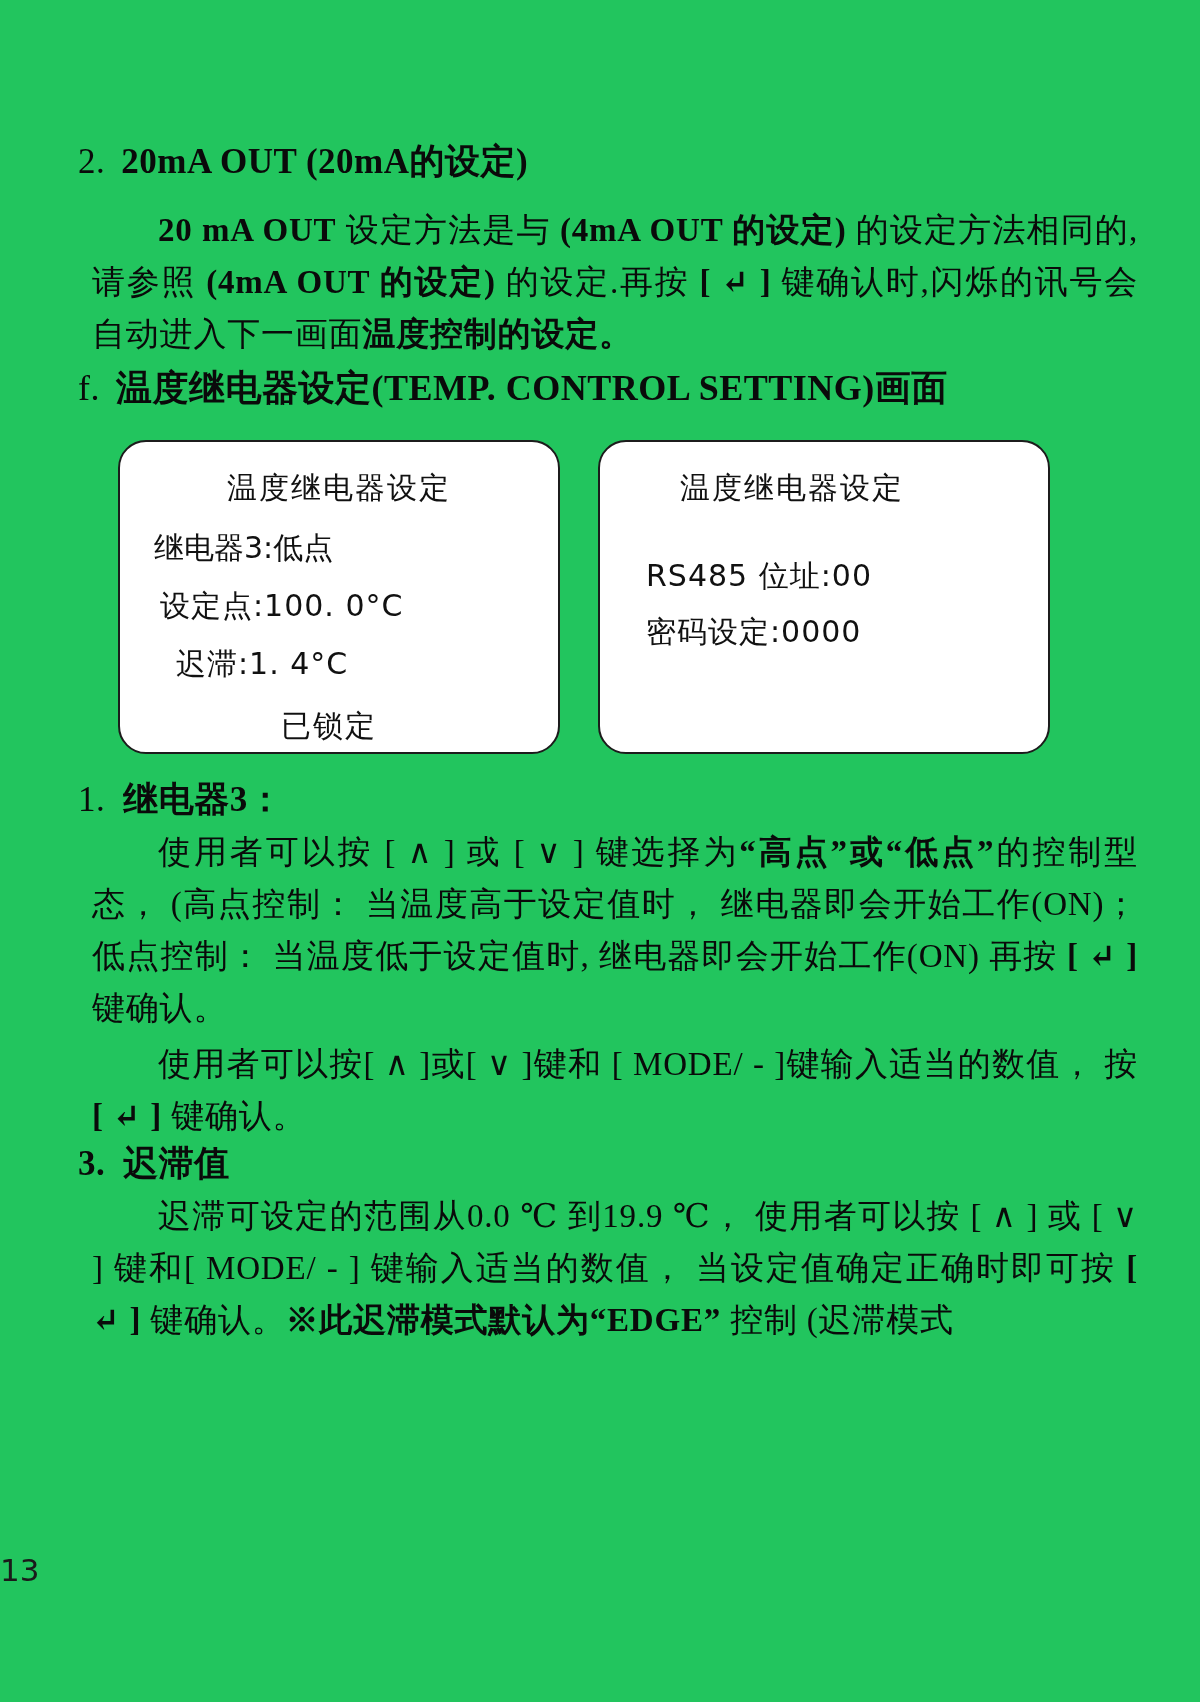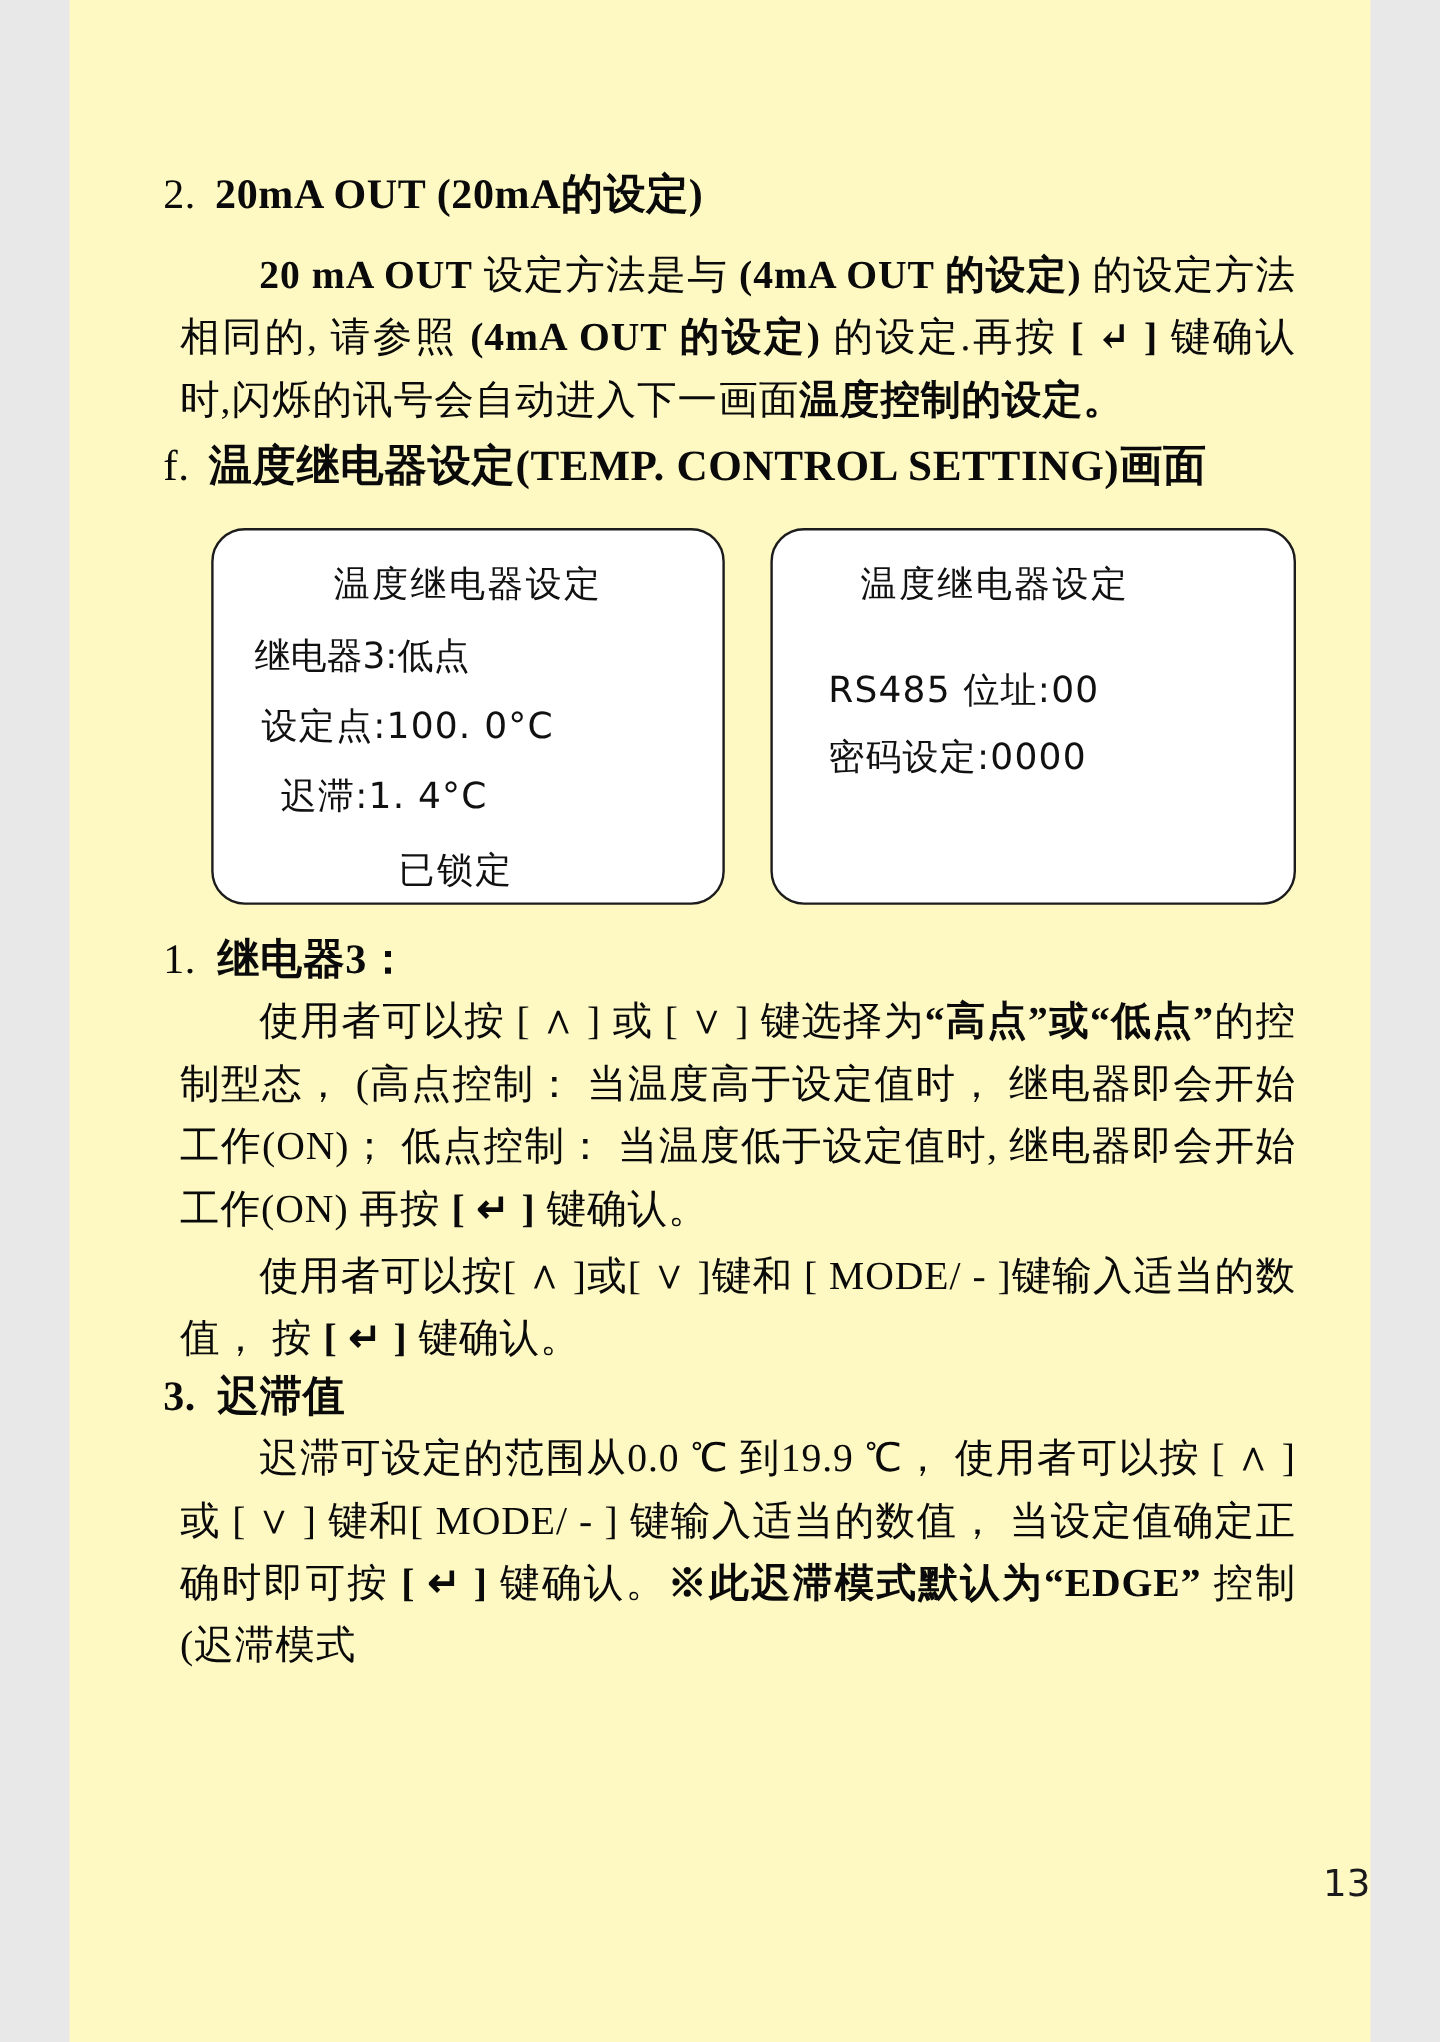--- a/index.html
+++ b/index.html
@@ -1,21 +1,21 @@
 <!DOCTYPE html>
 <html><head>
 <meta charset="utf-8">
 <style>
   html, body { margin: 0; padding: 0; background: #e8e8e8; }
   .page {
     position: relative;
-    width: 1084px;
+    width: 1200px;
     height: 1702px;
     margin: 0 auto;
-    background: #fef9c3;
+    background: #22c55e;
     color: #0a0a0a;
     font-family: "Liberation Serif", "DejaVu Serif", serif;
     overflow: hidden;
   }
   .content { padding: 140px 62px 0 78px; }
 
   
   .h-sec {
     font-size: 35px;
     line-height: 44px;
@@ -29,21 +29,21 @@
   
   .body-p {
     margin: 0 0 0 14px;
     font-size: 33px;
     line-height: 52px;
     text-align: justify;
     text-indent: 2em;
     letter-spacing: 0.8px;
   }
   .mt20 { margin-top: 20px; }
-  .mt4  { margin-top: 4px; font-family: Liberation Serif, serif;  }
+  .mt4  { margin-top: 4px;  }
   .mt2  { margin-top: 2px;  }
   .b { font-weight: bold; }
 
   
   .screens {
     display: flex;
     gap: 38px;
     margin: 30px 0 0 40px;
   }
   .screen {
@@ -79,21 +79,21 @@
   }
   .item-head .num { display: inline-block; margin-right: 18px; }
   .item-head .num-light { font-weight: normal; }
   .ih-tight { margin-top: 0; }
 
   .page-number {
     position: absolute;
     top: 1552px;
     left: 0;
     right: 0;
-    text-align: right;
+    text-align: left;
     font-size: 31px;
     font-family: "DejaVu Sans", "Liberation Sans", sans-serif;
     color: #1a1a1a;
   }
 </style>
 </head>
 <body>
 
 <div class="page">
   <div class="content">

